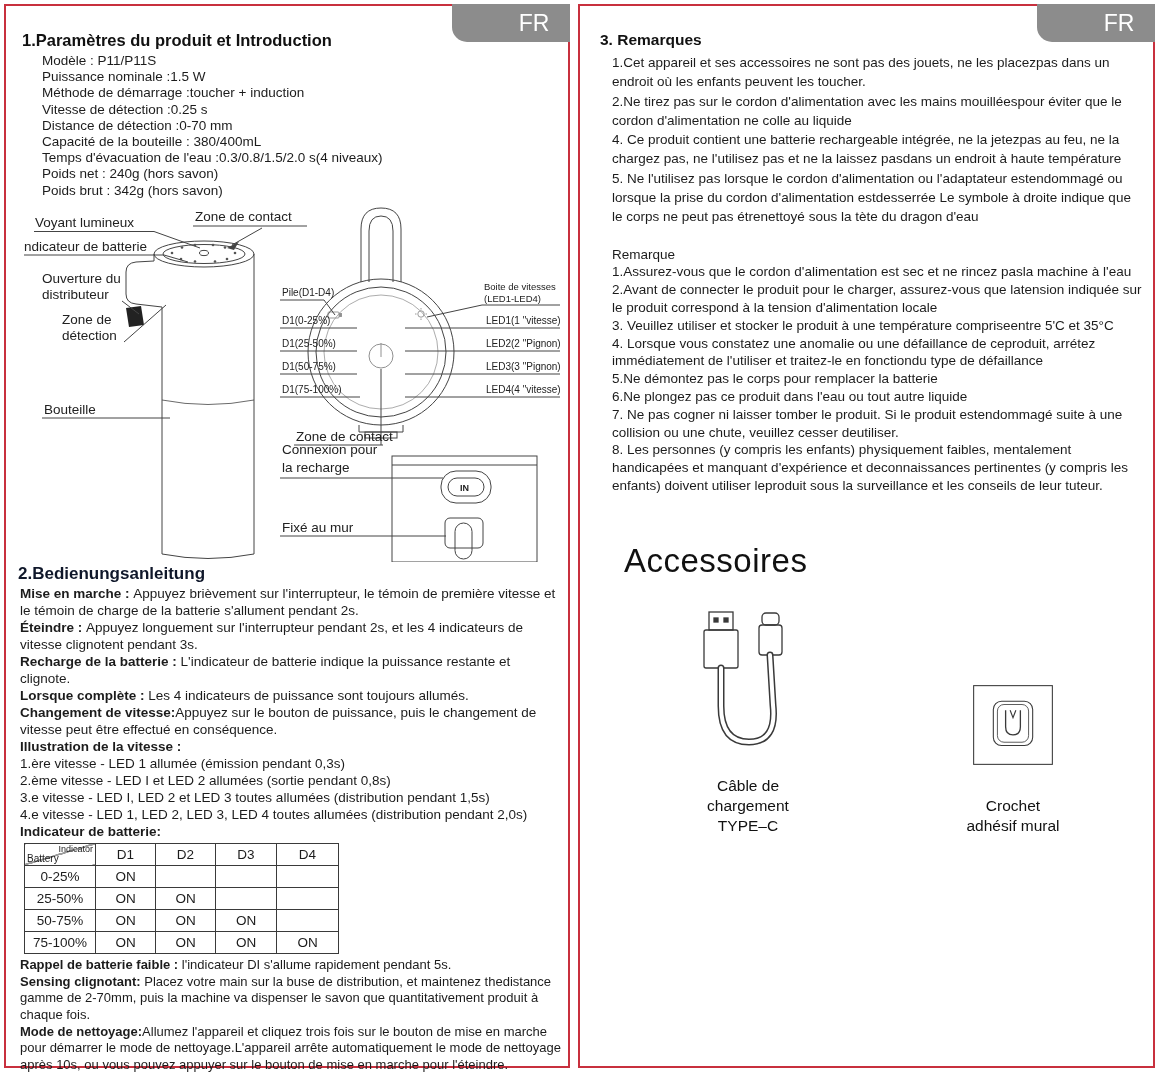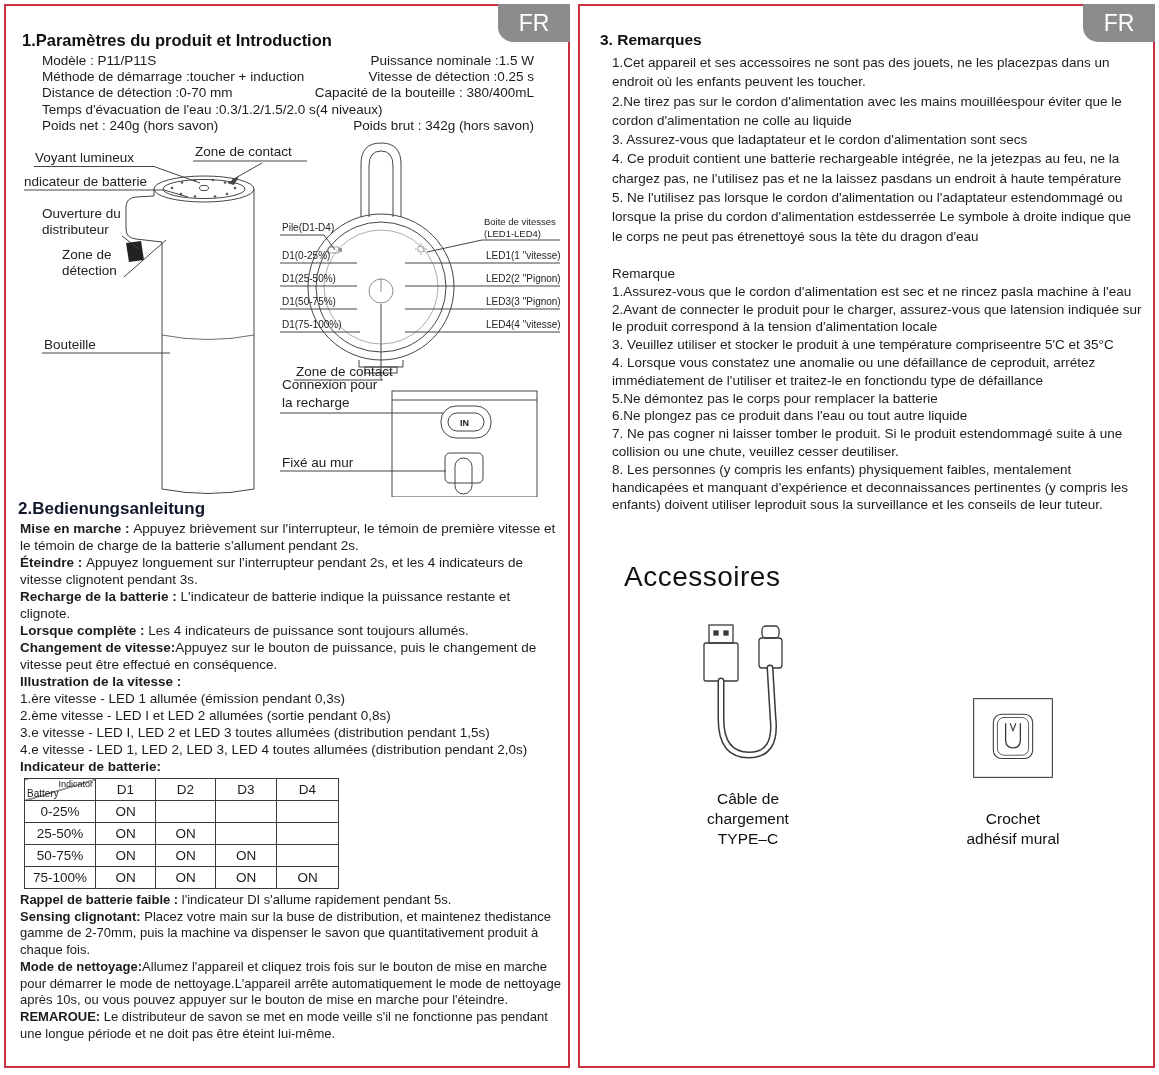--- a/index.html
+++ b/index.html
@@ -2,43 +2,43 @@
 <html><head>
 <meta charset="utf-8">
 <style>
   html,body{margin:0;padding:0;background:#fff;}
   body{font-family:"Liberation Sans", sans-serif;color:#1c1c1c;}
   .canvas{position:relative;width:1159px;height:1075px;overflow:hidden;background:#fff;}
   .page{position:absolute;top:4px;box-sizing:border-box;border:2px solid #c8303e;background:#fff;}
   .page-left{left:4px;width:566px;height:1064px;}
   .page-right{left:578px;width:577px;height:1064px;}
   .fr-tab{position:absolute;top:-2px;right:-2px;width:72px;height:38px;background:#8c8c8c;color:#fff;
-    font-size:23px;display:flex;align-items:center;justify-content:center;border-radius:0 0 0 15px;z-index:3;}
+    font-size:23px;display:flex;align-items:center;justify-content:center;border-radius:0 0 0 15px;z-index:3;padding-left:46px;}
   h1.sec{margin:25px 0 3px 16px;font-size:16.5px;font-weight:bold;color:#111;}
   .params{margin:2px 34px 0 36px;font-size:13.5px;line-height:16.2px;}
-  .params .prow{display:flex;justify-content:space-between;}
+  .params .prow{display:flex;justify-content:space-between;flex-direction:column;}
   .diagram{display:block;margin:5px 0 0 8px;}
   h2.sec2{margin:2px 0 1px 12px;font-size:17px;font-weight:bold;color:#0f172a;}
   .body-block{margin:0 4px 0 14px;font-size:13.5px;line-height:17px;}
   .body-block p{margin:0;}
   .body-block2{margin:2px 4px 0 14px;font-size:13px;line-height:16.7px;}
   .body-block2 p{margin:0;}
   table.batt{border-collapse:collapse;margin:3px 0 3px 18px;}
   table.batt td,table.batt th{border:1.5px solid #3a3a3a;text-align:center;font-size:13.5px;font-weight:normal;
     padding:0;height:21px;}
   .corner{position:relative;width:70px;height:24px;
     background:linear-gradient(to bottom right,transparent 48.8%,#3a3a3a 48.8%,#3a3a3a 51.2%,transparent 51.2%);}
   .corner .c-top{position:absolute;top:0;right:2px;font-size:9px;}
   .corner .c-bot{position:absolute;bottom:1px;left:2px;font-size:10px;}
   .col-d{width:60px;}
   .remarks{margin:4px 8px 0 32px;font-size:13.5px;line-height:19.3px;}
   .remarks p{margin:0;}
   .remarque{margin:19px 8px 0 32px;font-size:13.5px;line-height:17.8px;}
   .remarque p{margin:0;}
-  h2.acc{margin:47px 0 0 44px;font-size:28px;font-weight:400;color:#111;letter-spacing:0.5px;}
+  h2.acc{margin:47px 0 0 44px;font-size:33px;font-weight:400;color:#111;letter-spacing:0.5px;}
   .figures{display:flex;margin:30px 0 0 68px;align-items:flex-end;}
   .figcell{display:flex;flex-direction:column;align-items:center;}
   .figcell.cable{width:200px;}
   .figcell.hook{width:210px;margin-left:60px;}
   .figlabel{text-align:center;font-size:15.5px;line-height:20px;margin-top:16px;color:#111;}
   svg text{fill:#222;stroke:none;}
 </style>
 </head>
 <body>
 
@@ -58,21 +58,21 @@
       </div>
       <div class="prow">
         <span>Méthode de démarrage :toucher + induction</span>
         <span>Vitesse de détection :0.25 s</span>
       </div>
       <div class="prow">
         <span>Distance de détection :0-70 mm</span>
         <span>Capacité de la bouteille : 380/400mL</span>
       </div>
       <div class="prow">
-        <span>Temps d'évacuation de l'eau :0.3/1.2/1.5/2.0 s(4 niveaux)</span>
+        <span>Temps d'évacuation de l'eau :0.3/0.8/1.5/2.0 s(4 niveaux)</span>
         <span></span>
       </div>
       <div class="prow">
         <span>Poids net : 240g (hors savon)</span>
         <span>Poids brut : 342g (hors savon)</span>
       </div>
     </div>
 
     <svg class="diagram" width="550" height="358" viewBox="0 0 550 358">
       <g stroke="#444" fill="none" stroke-width="1">
@@ -261,21 +261,20 @@
   <div class="page page-right">
     <div class="fr-tab">
       <span>FR</span>
     </div>
 
     <h1 class="sec" style="margin-left:20px;font-size:15.5px;">3. Remarques</h1>
 
     <div class="remarks">
       <p>1.Cet appareil et ses accessoires ne sont pas des jouets, ne les placezpas dans un endroit où les enfants peuvent les toucher.</p>
       <p>2.Ne tirez pas sur le cordon d'alimentation avec les mains mouilléespour éviter que le cordon d'alimentation ne colle au liquide</p>
-      <p>3. Assurez-vous que ladaptateur et le cordon d'alimentation sont secs</p>
       <p>4. Ce produit contient une batterie rechargeable intégrée, ne la jetezpas au feu, ne la chargez pas, ne l'utilisez pas et ne la laissez pasdans un endroit à haute température</p>
       <p>5. Ne l'utilisez pas lorsque le cordon d'alimentation ou l'adaptateur estendommagé ou lorsque la prise du cordon d'alimentation estdesserrée Le symbole à droite indique que le corps ne peut pas étrenettoyé sous la tète du dragon d'eau</p>
     </div>
 
     <div class="remarque">
       <p>Remarque</p>
       <p>1.Assurez-vous que le cordon d'alimentation est sec et ne rincez pasla machine à l'eau</p>
       <p>2.Avant de connecter le produit pour le charger, assurez-vous que latension indiquée sur le produit correspond à la tension d'alimentation locale</p>
       <p>3. Veuillez utiliser et stocker le produit à une température compriseentre 5'C et 35°C</p>
       <p>4. Lorsque vous constatez une anomalie ou une défaillance de ceproduit, arrétez immédiatement de l'utiliser et traitez-le en fonctiondu type de défaillance</p>

